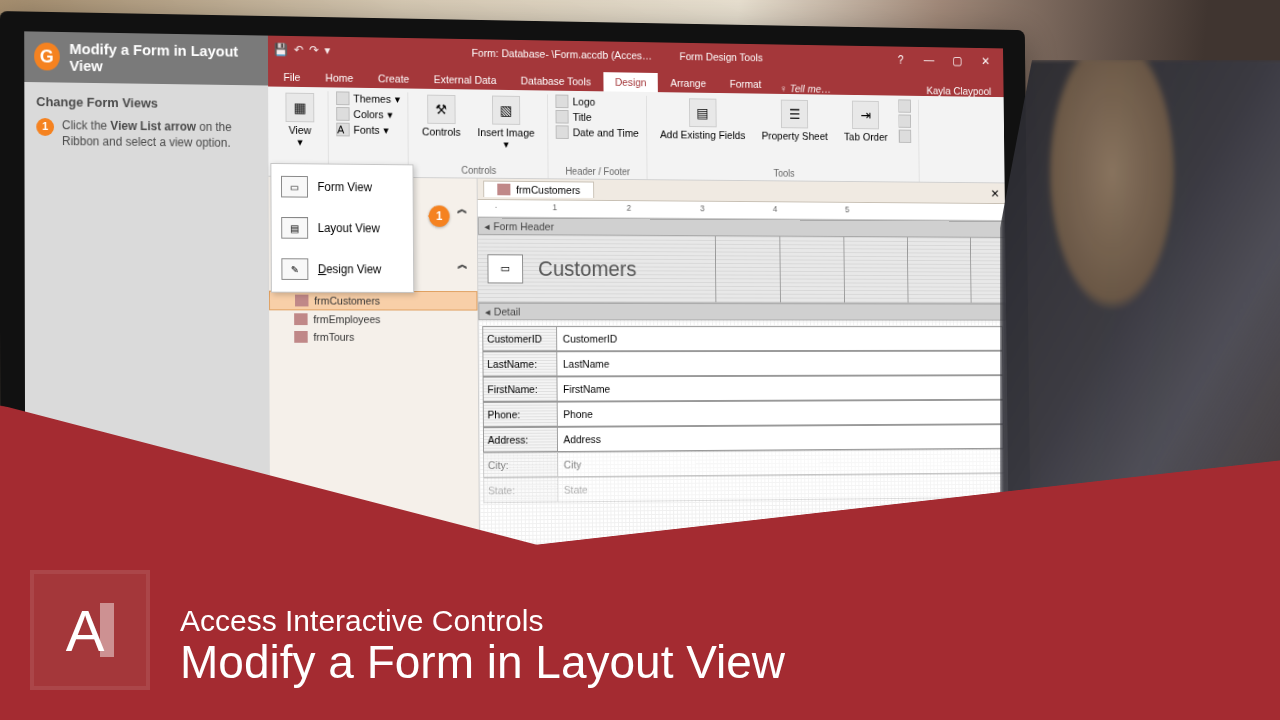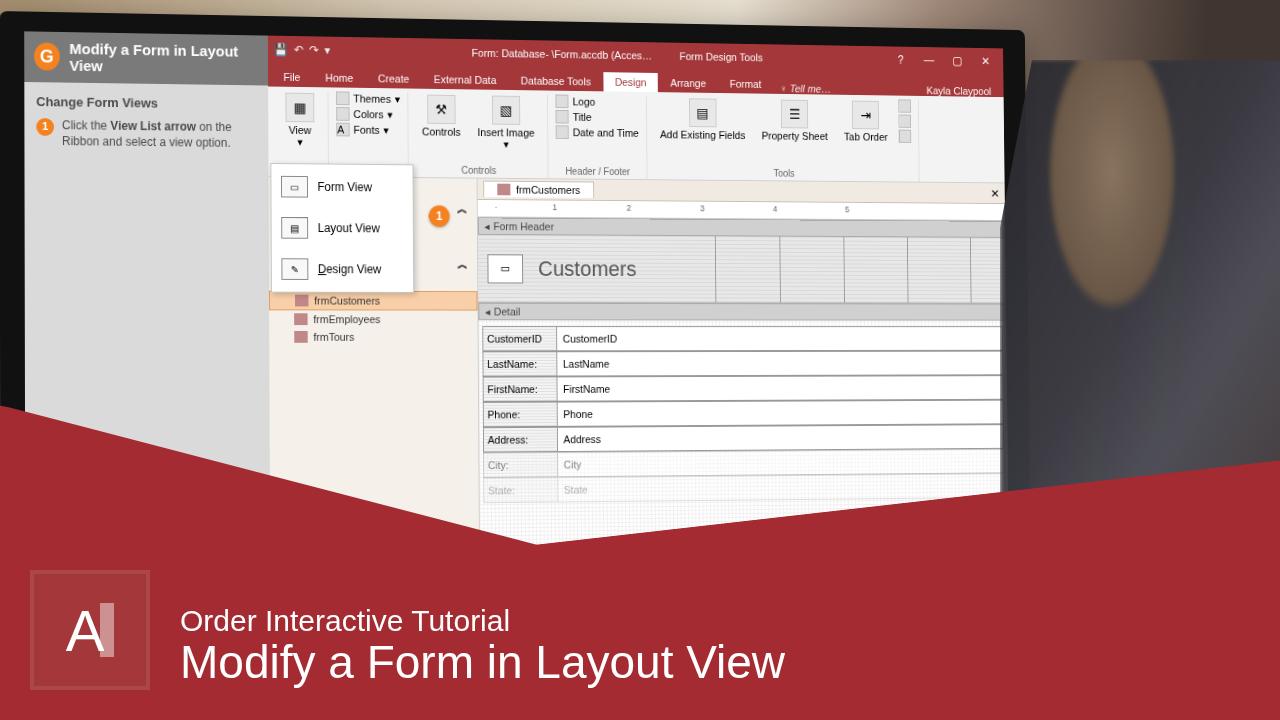--- a/index.html
+++ b/index.html
@@ -521,18 +521,18 @@
 
   <div class="overlay">
     <div class="red-triangle"></div>
     <div class="red-triangle2"></div>
     <div class="red-banner"></div>
     <div class="access-tile">
       <span class="A">A</span>
       <span class="bar"></span>
     </div>
     <div class="banner-text">
-      <div class="sub">Order Interactive Tutorial</div>
+      <div class="sub">Access Interactive Controls</div>
       <div class="main">Modify a Form in Layout View</div>
     </div>
   </div>
 
 </div>
 
 </body></html>

